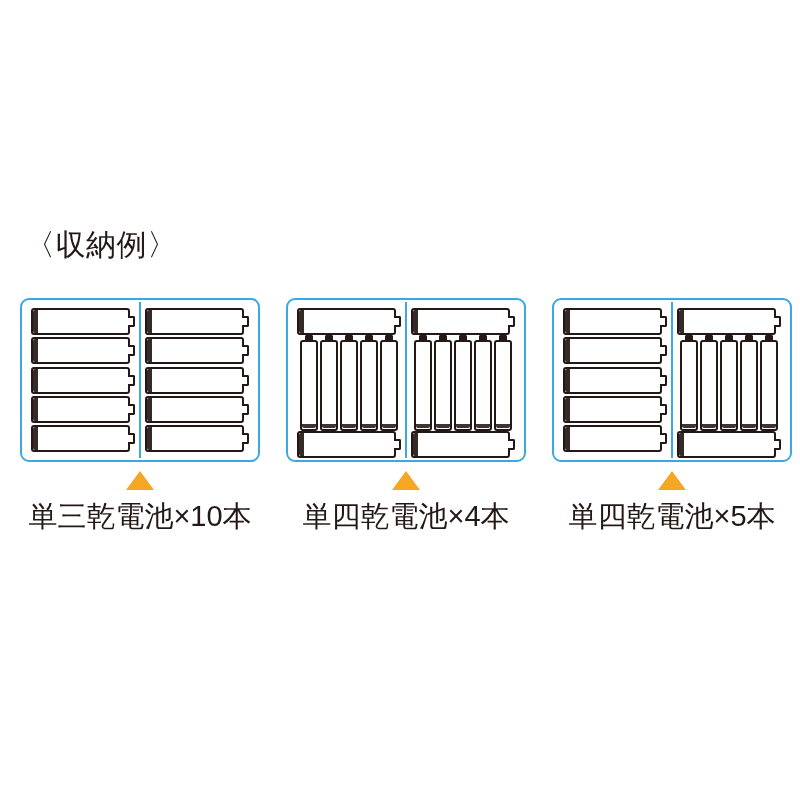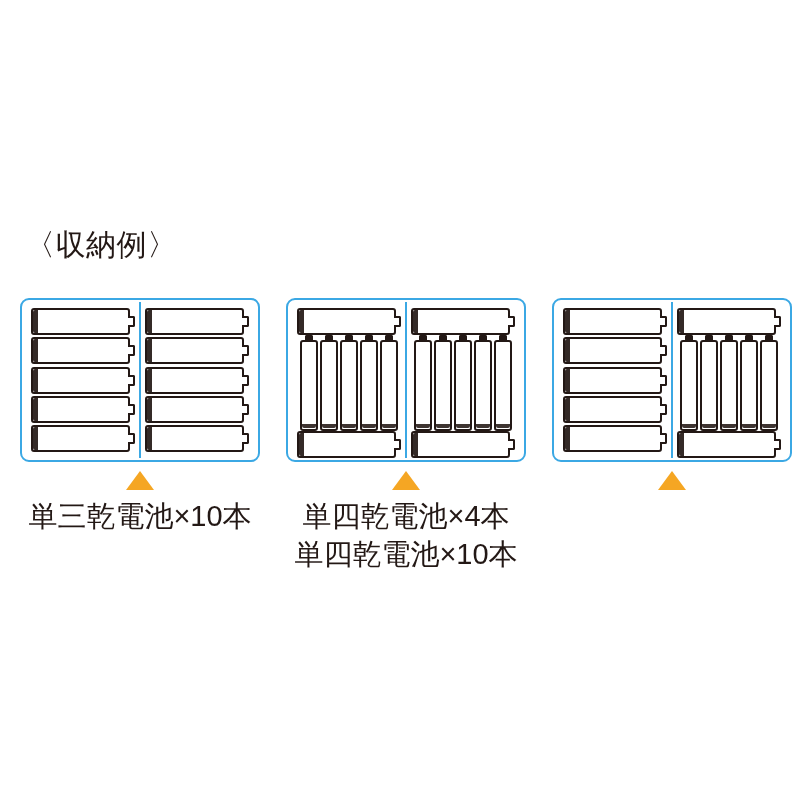--- a/index.html
+++ b/index.html
@@ -367,21 +367,20 @@
               <div class="neg"></div>
               <div class="nub"></div>
             </div>
         </div>
       </div>
 
       <div class="pointer"></div>
 
       <div class="caption">
         <span class="line">単四乾電池×4本</span>
-        <span class="line">単四乾電池×10本</span>
       </div>
     </div>
 
     <div class="example">
       <div class="case">
         <div class="case-divider"></div>
 
         <div class="bay stack5">
           <div class="aa-h">
               <div class="body"></div>
@@ -447,17 +446,18 @@
               <div class="body"></div>
               <div class="neg"></div>
               <div class="nub"></div>
             </div>
         </div>
       </div>
 
       <div class="pointer"></div>
 
       <div class="caption">
+        <span class="line">単四乾電池×5本</span>
       </div>
     </div>
 
   </div>
 </div>
 
 </body></html>

